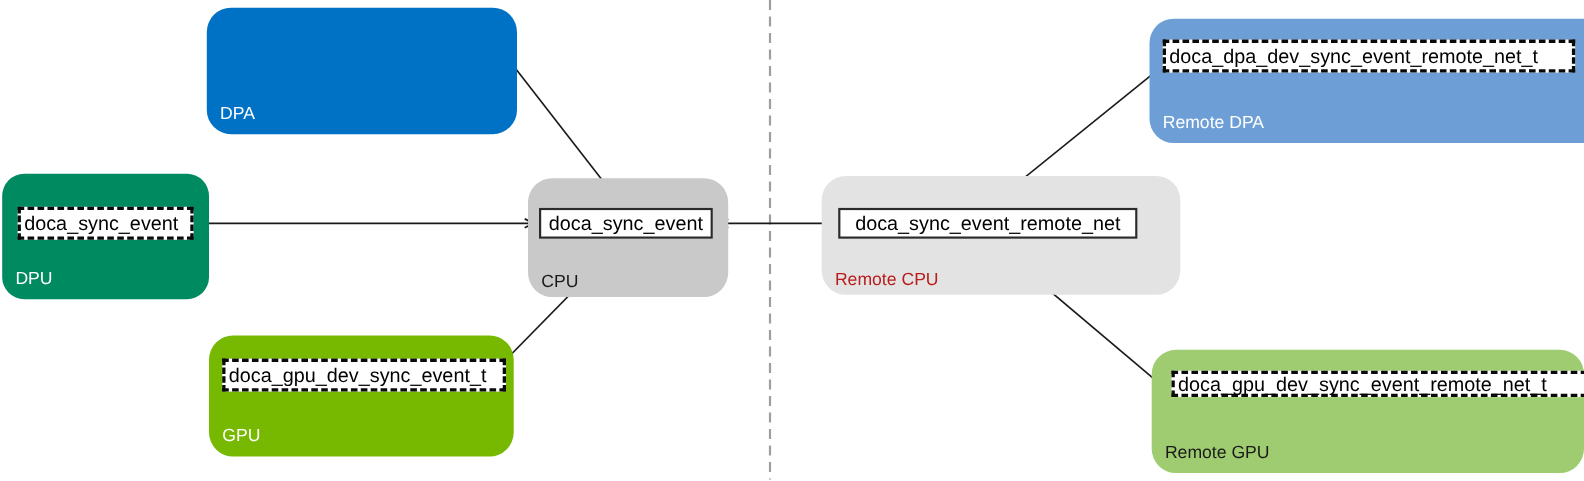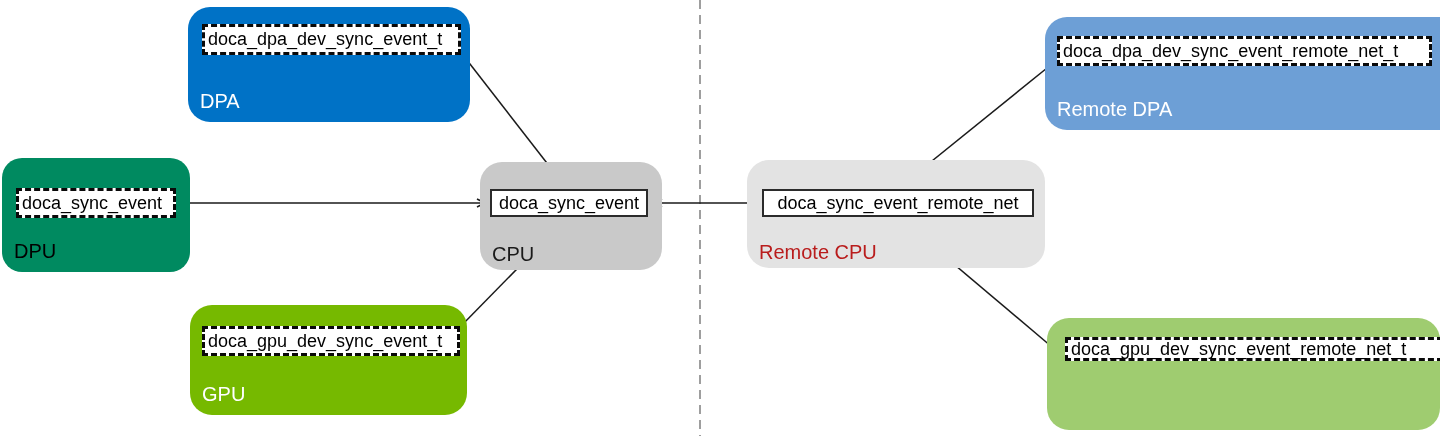--- a/index.html
+++ b/index.html
@@ -27,29 +27,29 @@
     white-space:nowrap;
     display:flex;
     align-items:center;
     padding-left:3px;
   }
   .handle.dashed{ border:3px dashed #0a0a0a; }
   .handle.solid{ border:2px solid #2b2b2b; justify-content:center; padding-left:0; }
   .node-label{
     position:absolute;
     left:12px;
-    font-size:20px;
+    font-size:16px;
     white-space:nowrap;
   }
   
   .n-dpa       { left:188px;  top:7px;   width:282px; height:115px; }
   .n-dpu       { left:2px;    top:158px; width:188px; height:114px; border-radius:20px; }
   .n-gpu       { left:190px;  top:305px; width:277px; height:110px; }
   .n-cpu       { left:480px;  top:162px; width:182px; height:108px; }
-  .n-rcpu      { left:747px;  top:160px; width:298px; height:108px; }
+  .n-rcpu      { left:747px;  top:160px; width:298px; height:108px;padding-left:28px; }
   .n-rdpa      { left:1045px; top:17px;  width:436px; height:113px; }
   .n-rgpu      { left:1047px; top:318px; width:393px; height:112px; }
 
   .h-dpa  { left:14px; top:17px; width:259px; height:31px; }
   .h-dpu  { left:14px; top:30px; width:160px; height:30px; }
   .h-gpu  { left:12px; top:21px; width:258px; height:30px; }
   .h-cpu  { left:10px; top:27px; width:158px; height:28px; }
   .h-rcpu { left:15px; top:29px; width:272px; height:28px; }
   .h-rdpa { left:12px; top:19px; width:375px; height:30px; }
   .h-rgpu { left:18px; top:19px; width:378px; height:24px; }
@@ -73,27 +73,26 @@
 
     <line x1="463" y1="55" x2="564" y2="185" stroke="#1a1a1a" stroke-width="1.5" marker-end="url(#arrow)"></line>
     <line x1="177" y1="203" x2="485" y2="203" stroke="#1a1a1a" stroke-width="1.5" marker-end="url(#arrow)"></line>
     <line x1="461" y1="326" x2="564" y2="221" stroke="#1a1a1a" stroke-width="1.5" marker-end="url(#arrow)"></line>
     <line x1="762" y1="203" x2="654" y2="203" stroke="#1a1a1a" stroke-width="1.5" marker-end="url(#arrow)"></line>
     <line x1="1052" y1="64" x2="901" y2="186" stroke="#1a1a1a" stroke-width="1.5" marker-end="url(#arrow)"></line>
     <line x1="1052" y1="347" x2="904" y2="222" stroke="#1a1a1a" stroke-width="1.5" marker-end="url(#arrow)"></line>
   </svg>
 
   <div class="node n-dpa" style="background-color: rgb(0, 114, 198);">
-    <div class="handle dashed h-dpa" style="background-color: rgb(255, 255, 255); color: rgb(0, 0, 0);">doca_dpa_dev_sync_event_t</div>
     <div class="node-label l-dpa" style="color: rgb(255, 255, 255);">DPA</div>
   </div>
 
   <div class="node n-dpu" style="background-color: rgb(0, 138, 96);">
     <div class="handle dashed h-dpu" style="background-color: rgb(255, 255, 255); color: rgb(0, 0, 0);">doca_sync_event</div>
-    <div class="node-label l-dpu" style="color: #000000;">DPU</div>
+    <div class="node-label l-dpu" style="color: #ffffff;">DPU</div>
   </div>
 
   <div class="node n-gpu" style="background-color: rgb(118, 185, 0);">
     <div class="handle dashed h-gpu" style="background-color: rgb(255, 255, 255); color: rgb(0, 0, 0);">doca_gpu_dev_sync_event_t</div>
     <div class="node-label l-gpu" style="color: rgb(255, 255, 255); text-align: center;">GPU</div>
   </div>
 
   <div class="node n-cpu" style="background-color: rgb(201, 201, 201);">
     <div class="handle solid h-cpu" style="background-color: rgb(255, 255, 255); color: rgb(0, 0, 0);">doca_sync_event</div>
     <div class="node-label l-cpu" style="color: rgb(26, 26, 26); margin-top: 47px;">CPU</div>
@@ -104,15 +103,16 @@
     <div class="node-label l-rcpu" style="color: #b91c1c;">Remote CPU</div>
   </div>
 
   <div class="node n-rdpa" style="background-color: rgb(109, 159, 214);">
     <div class="handle dashed h-rdpa" style="background-color: rgb(255, 255, 255); color: rgb(0, 0, 0);">doca_dpa_dev_sync_event_remote_net_t</div>
     <div class="node-label l-rdpa" style="color: rgb(255, 255, 255); text-align: right;">Remote DPA</div>
   </div>
 
   <div class="node n-rgpu" style="background-color: rgb(159, 204, 112);">
     <div class="handle dashed h-rgpu" style="background-color: rgb(255, 255, 255); color: rgb(0, 0, 0);">doca_gpu_dev_sync_event_remote_net_t</div>
+    <div class="node-label l-rgpu" style="color: rgb(26, 26, 26);">Remote GPU</div>
   </div>
 
 </div>
 
 </body></html>

